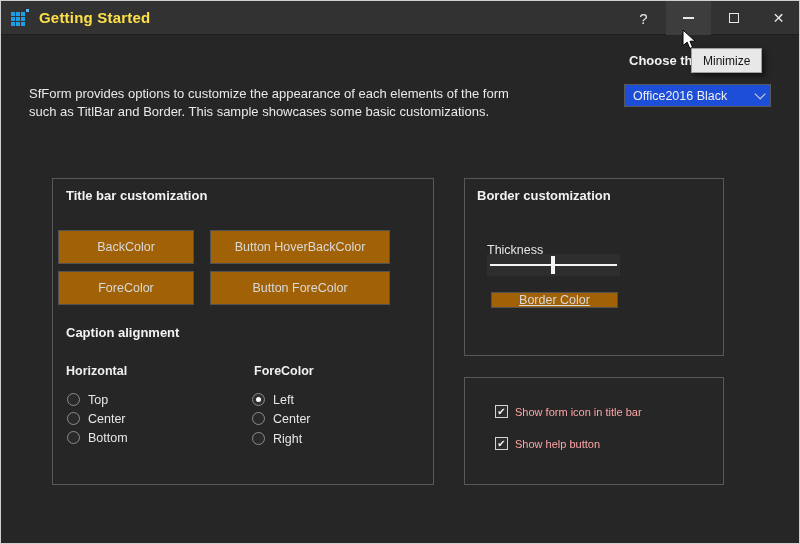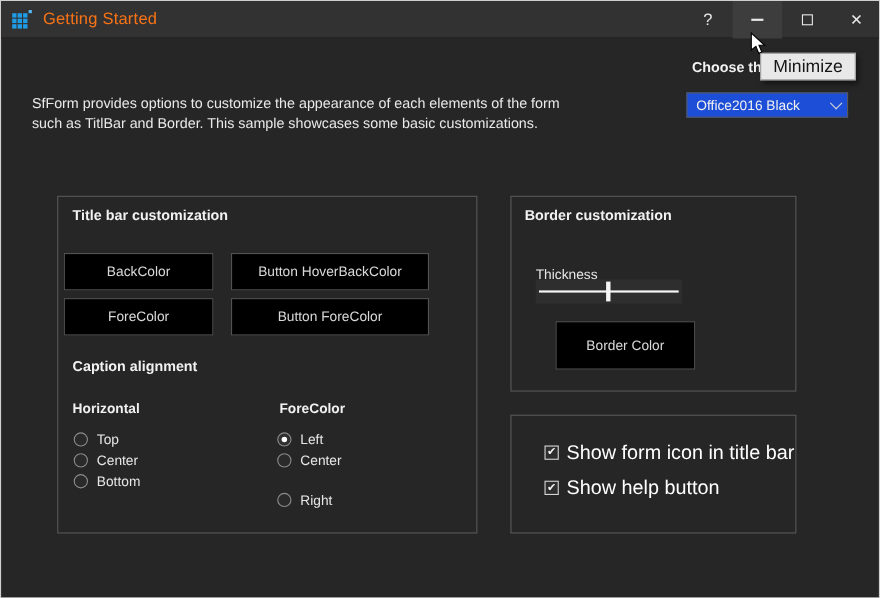--- a/index.html
+++ b/index.html
@@ -8,21 +8,21 @@
     position:relative; width:800px; height:544px;
     background:#262626; border:1px solid #cfcfcf; overflow:hidden;
   }
   
   .titlebar {
     position:absolute; left:0; top:0; width:100%; height:34px;
     background:#323232; border-bottom:1px solid #1f1f1f;
   }
   .app-icon { position:absolute; left:10px; top:8px; width:19px; height:19px; }
   .window-title {
-    position:absolute; left:38px; top:8px; font-size:15px; color:#f97316; letter-spacing:.2px;
+    position:absolute; left:38px; top:8px; font-size:15px; color:#fde047; letter-spacing:.2px;font-weight:bold;
   }
   .caption-btn {
     position:absolute; top:0; width:45px; height:34px;
     display:flex; align-items:center; justify-content:center;
     color:#e8e8e8; font-size:15px; cursor:default;
   }
   .caption-btn.help   { left:620px; }
   .caption-btn.min    { left:665px; background:#3d3d3d; }
   .caption-btn.max    { left:710px; }
   .caption-btn.close  { left:755px; font-size:14px; }
@@ -38,42 +38,42 @@
     display:flex; align-items:center; padding:0 8px;
   }
   .theme-dropdown .selected { flex:1; }
   .chevron {
     width:8px; height:8px; border-right:1.5px solid #d8d8d8; border-bottom:1.5px solid #d8d8d8;
     transform:rotate(45deg) translateY(-3px);
   }
   
   .tooltip {
     position:absolute; left:690px; top:47px; height:25px; padding:0 11px;
-    background:#e8e8e8; border:1px solid #9e9e9e; color:#161616; font-size:16px;
+    background:#e8e8e8; border:1px solid #9e9e9e; color:#161616; font-size:12px;
     display:flex; align-items:center; z-index:5;
     box-shadow:3px 3px 5px rgba(0,0,0,0.5);
   }
   
   .cursor { position:absolute; left:681px; top:28px; z-index:6; }
   
   .description {
     position:absolute; left:28px; top:84px; width:508px;
     font-size:13px; line-height:18px; color:#e9e9e9;
   }
   
   .group { position:absolute; border:1px solid #585858; }
   .group.titlebar-group { left:51px;  top:177px; width:382px; height:307px; }
   .group.border-group   { left:463px; top:177px; width:260px; height:178px; }
   .group.options-group  { left:463px; top:376px; width:260px; height:108px; }
   .group-label { position:absolute; font-size:13px; font-weight:bold; color:#f2f2f2; }
   .sub-label   { position:absolute; font-size:12.5px; font-weight:bold; color:#f0f0f0; }
   .plain-label { position:absolute; font-size:12.5px; color:#e6e6e6; }
   
   .btn {
-    position:absolute; background:#000000; border:1px solid #525252; color:#d9d9d9;
+    position:absolute; background:#a16207; border:1px solid #525252; color:#d9d9d9;
     font-size:12.5px; display:flex; align-items:center; justify-content:center; cursor:default;
   }
   
   .radio-row { position:absolute; display:flex; align-items:center; gap:8px; height:15px; }
   .radio {
     width:13px; height:13px; border:1px solid #8c8c8c; border-radius:50%;
     background:#2a2a2a; position:relative; flex:0 0 auto;
   }
   .radio.checked { background:#303030; }
   .radio.checked::after {
@@ -82,21 +82,21 @@
   }
   .radio-row .lbl { font-size:12.5px; color:#e6e6e6; }
   
   .check-row { position:absolute; display:flex; align-items:center; gap:7px; height:15px; }
   .checkbox {
     width:13px; height:13px; border:1px solid #d5d5d5; background:#2e2e2e;
     display:flex; align-items:center; justify-content:center; flex:0 0 auto;
   }
   .checkbox .check-glyph { display:none; color:#f5f5f5; font-size:10px; line-height:10px; }
   .checkbox.checked .check-glyph { display:block; }
-  .check-row .lbl { font-size:18px; color:#ffffff; }
+  .check-row .lbl { font-size:11px; color:#fca5a5; }
   
   .slider-track {
     position:absolute; left:22px; top:75px; width:133px; height:22px; background:#2e2e2e;
   }
   .slider-line { position:absolute; left:3px; right:3px; top:10px; height:2px; background:#f5f5f5; }
   .slider-thumb { position:absolute; left:64px; top:2px; width:4px; height:18px; background:#f5f5f5; }
 </style>
 </head>
 <body>
 
@@ -173,34 +173,34 @@
     </div>
 
     <div class="radio-row" style="left:199px; top:213px;">
       <span class="radio checked"></span>
       <span class="lbl">Left</span>
     </div>
     <div class="radio-row" style="left:199px; top:232px;">
       <span class="radio"></span>
       <span class="lbl">Center</span>
     </div>
-    <div class="radio-row" style="left:199px; top:252px;margin-top:16px;">
+    <div class="radio-row" style="left:199px; top:252px;">
       <span class="radio"></span>
       <span class="lbl">Right</span>
     </div>
   </div>
 
   <div class="group border-group">
     <div class="group-label" style="left:12px; top:9px;">Border customization</div>
     <div class="plain-label" style="left:22px; top:64px;">Thickness</div>
     <div class="slider-track">
       <div class="slider-line"></div>
       <div class="slider-thumb"></div>
     </div>
-    <div class="btn" style="left:40px; top:113px; width:127px; height:44px;">Border Color</div>
+    <div class="btn" style="left:26px; top:113px; width:127px; height:16px;text-decoration:underline;">Border Color</div>
   </div>
 
   <div class="group options-group">
     <div class="check-row" style="left:30px; top:26px;">
       <span class="checkbox checked">
         <span class="check-glyph">✔</span>
       </span>
       <span class="lbl">Show form icon in title bar</span>
     </div>
     <div class="check-row" style="left:30px; top:58px;">

